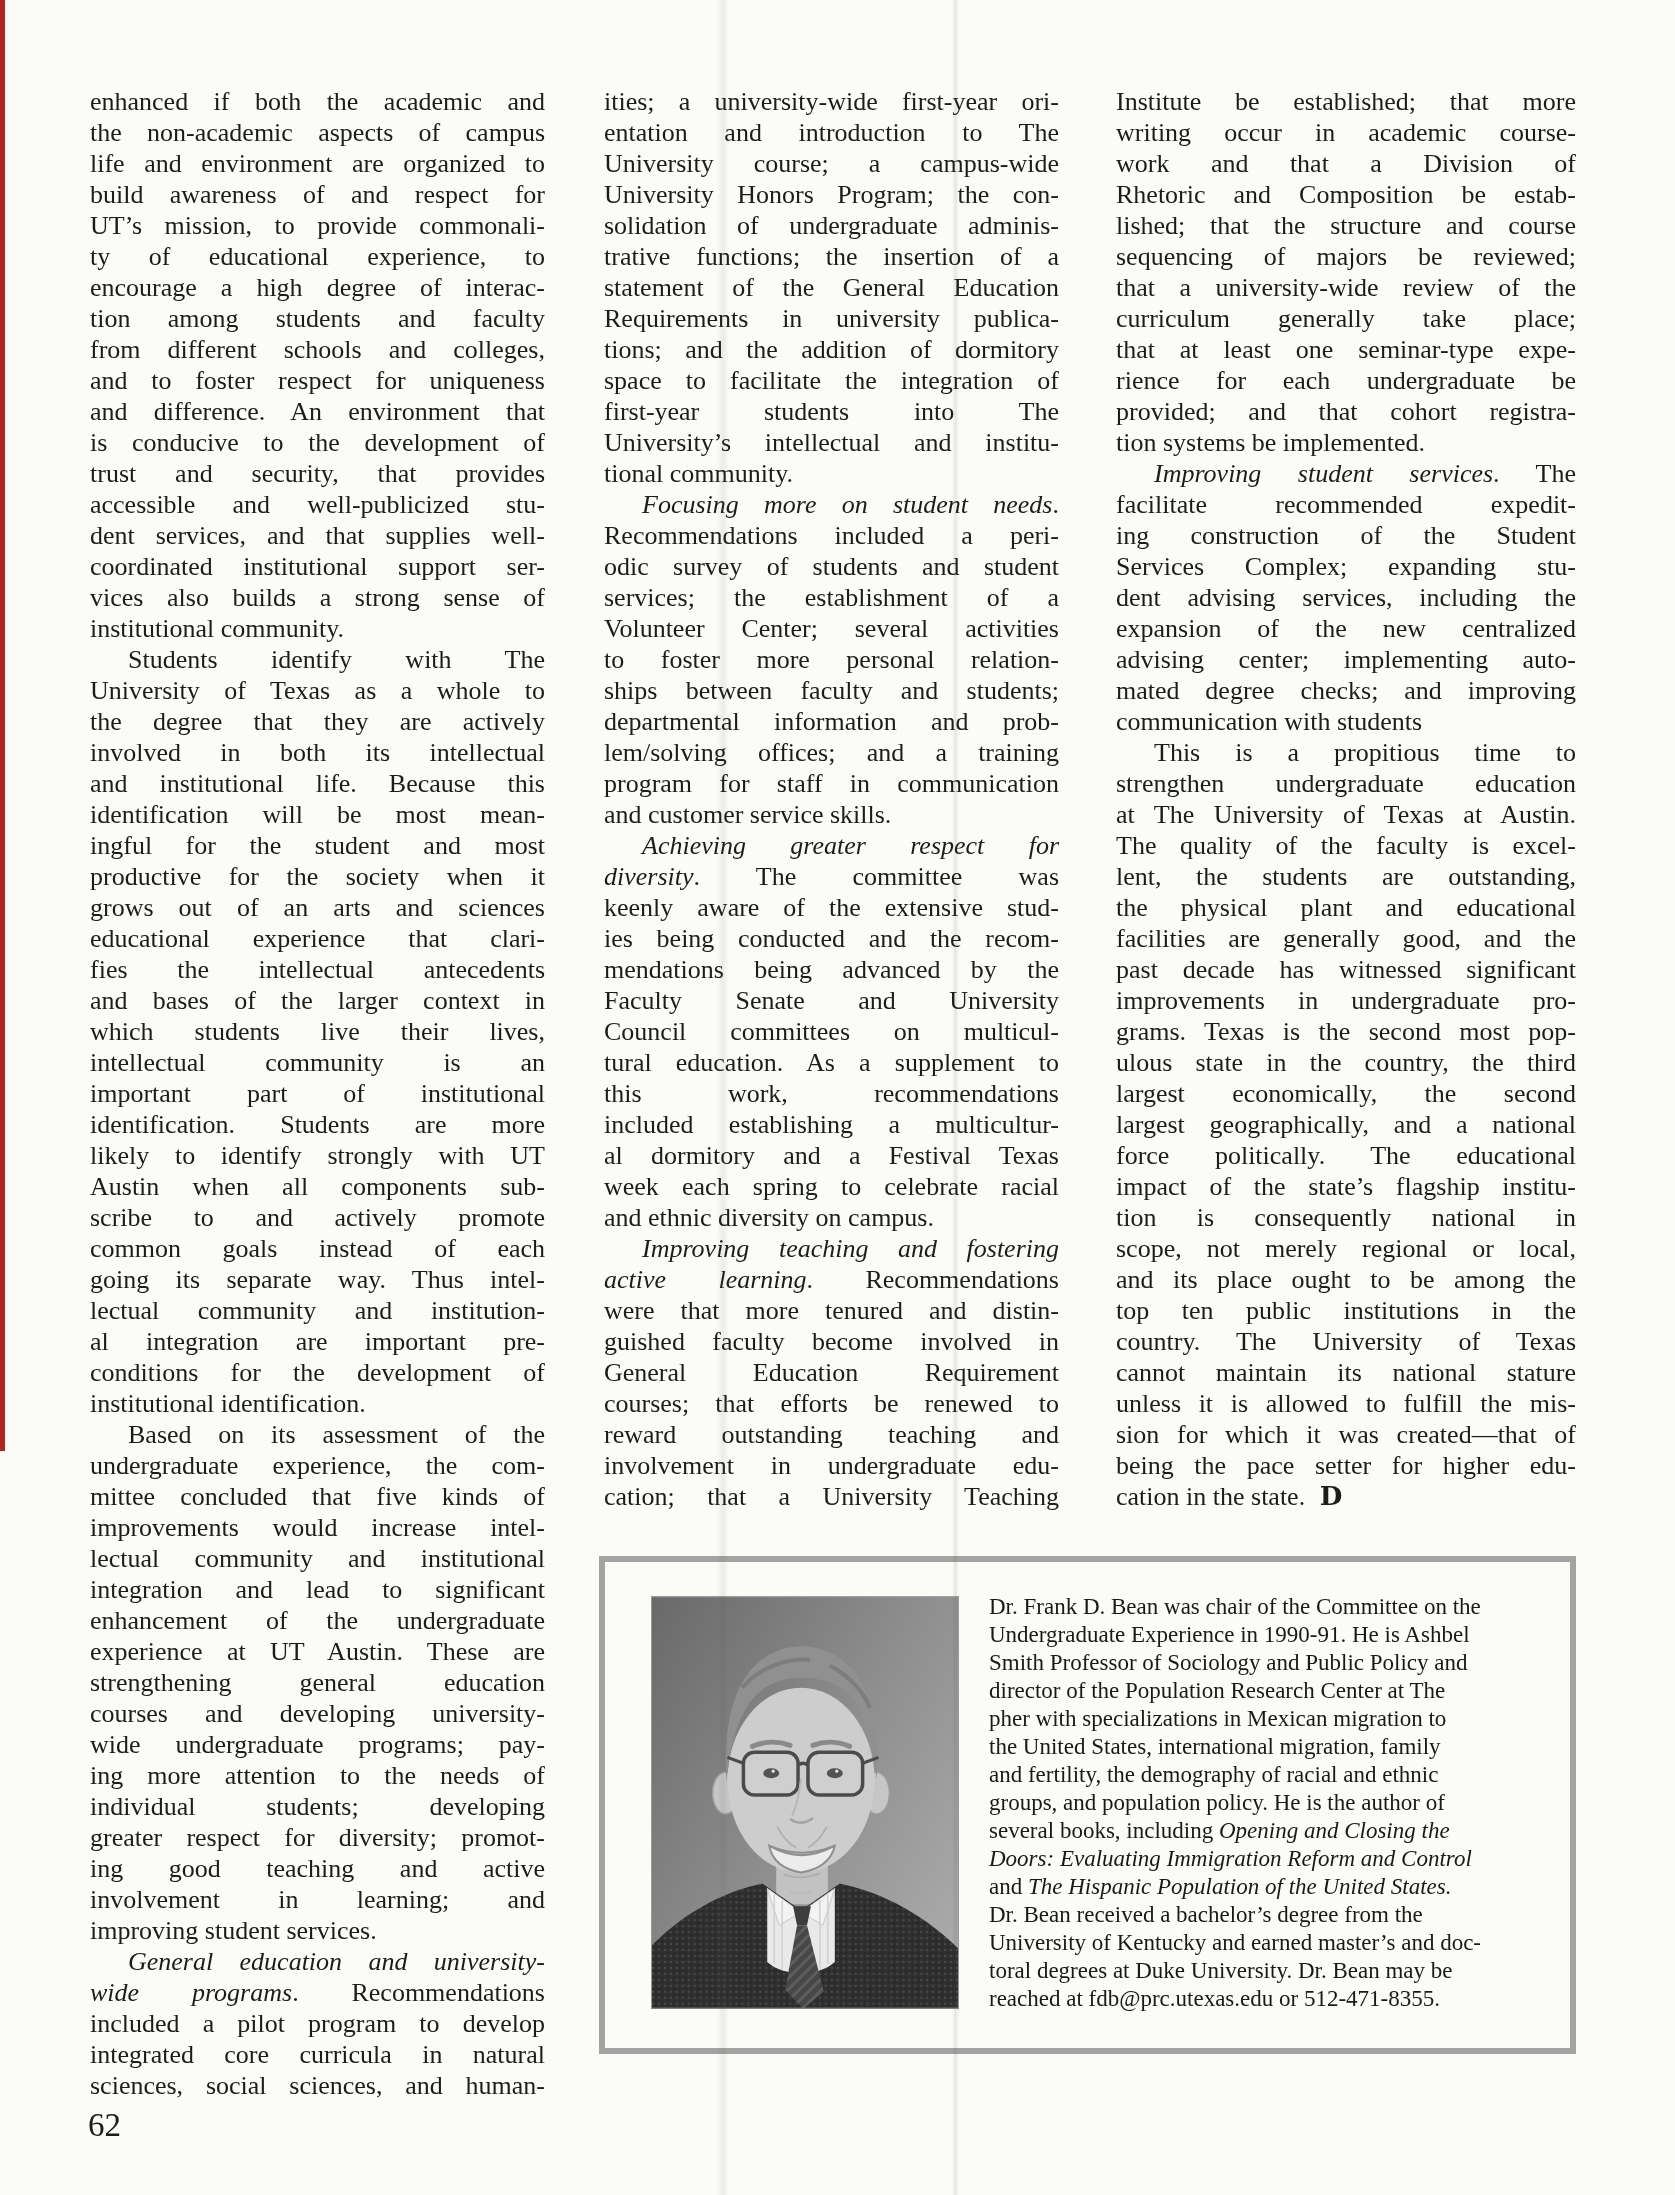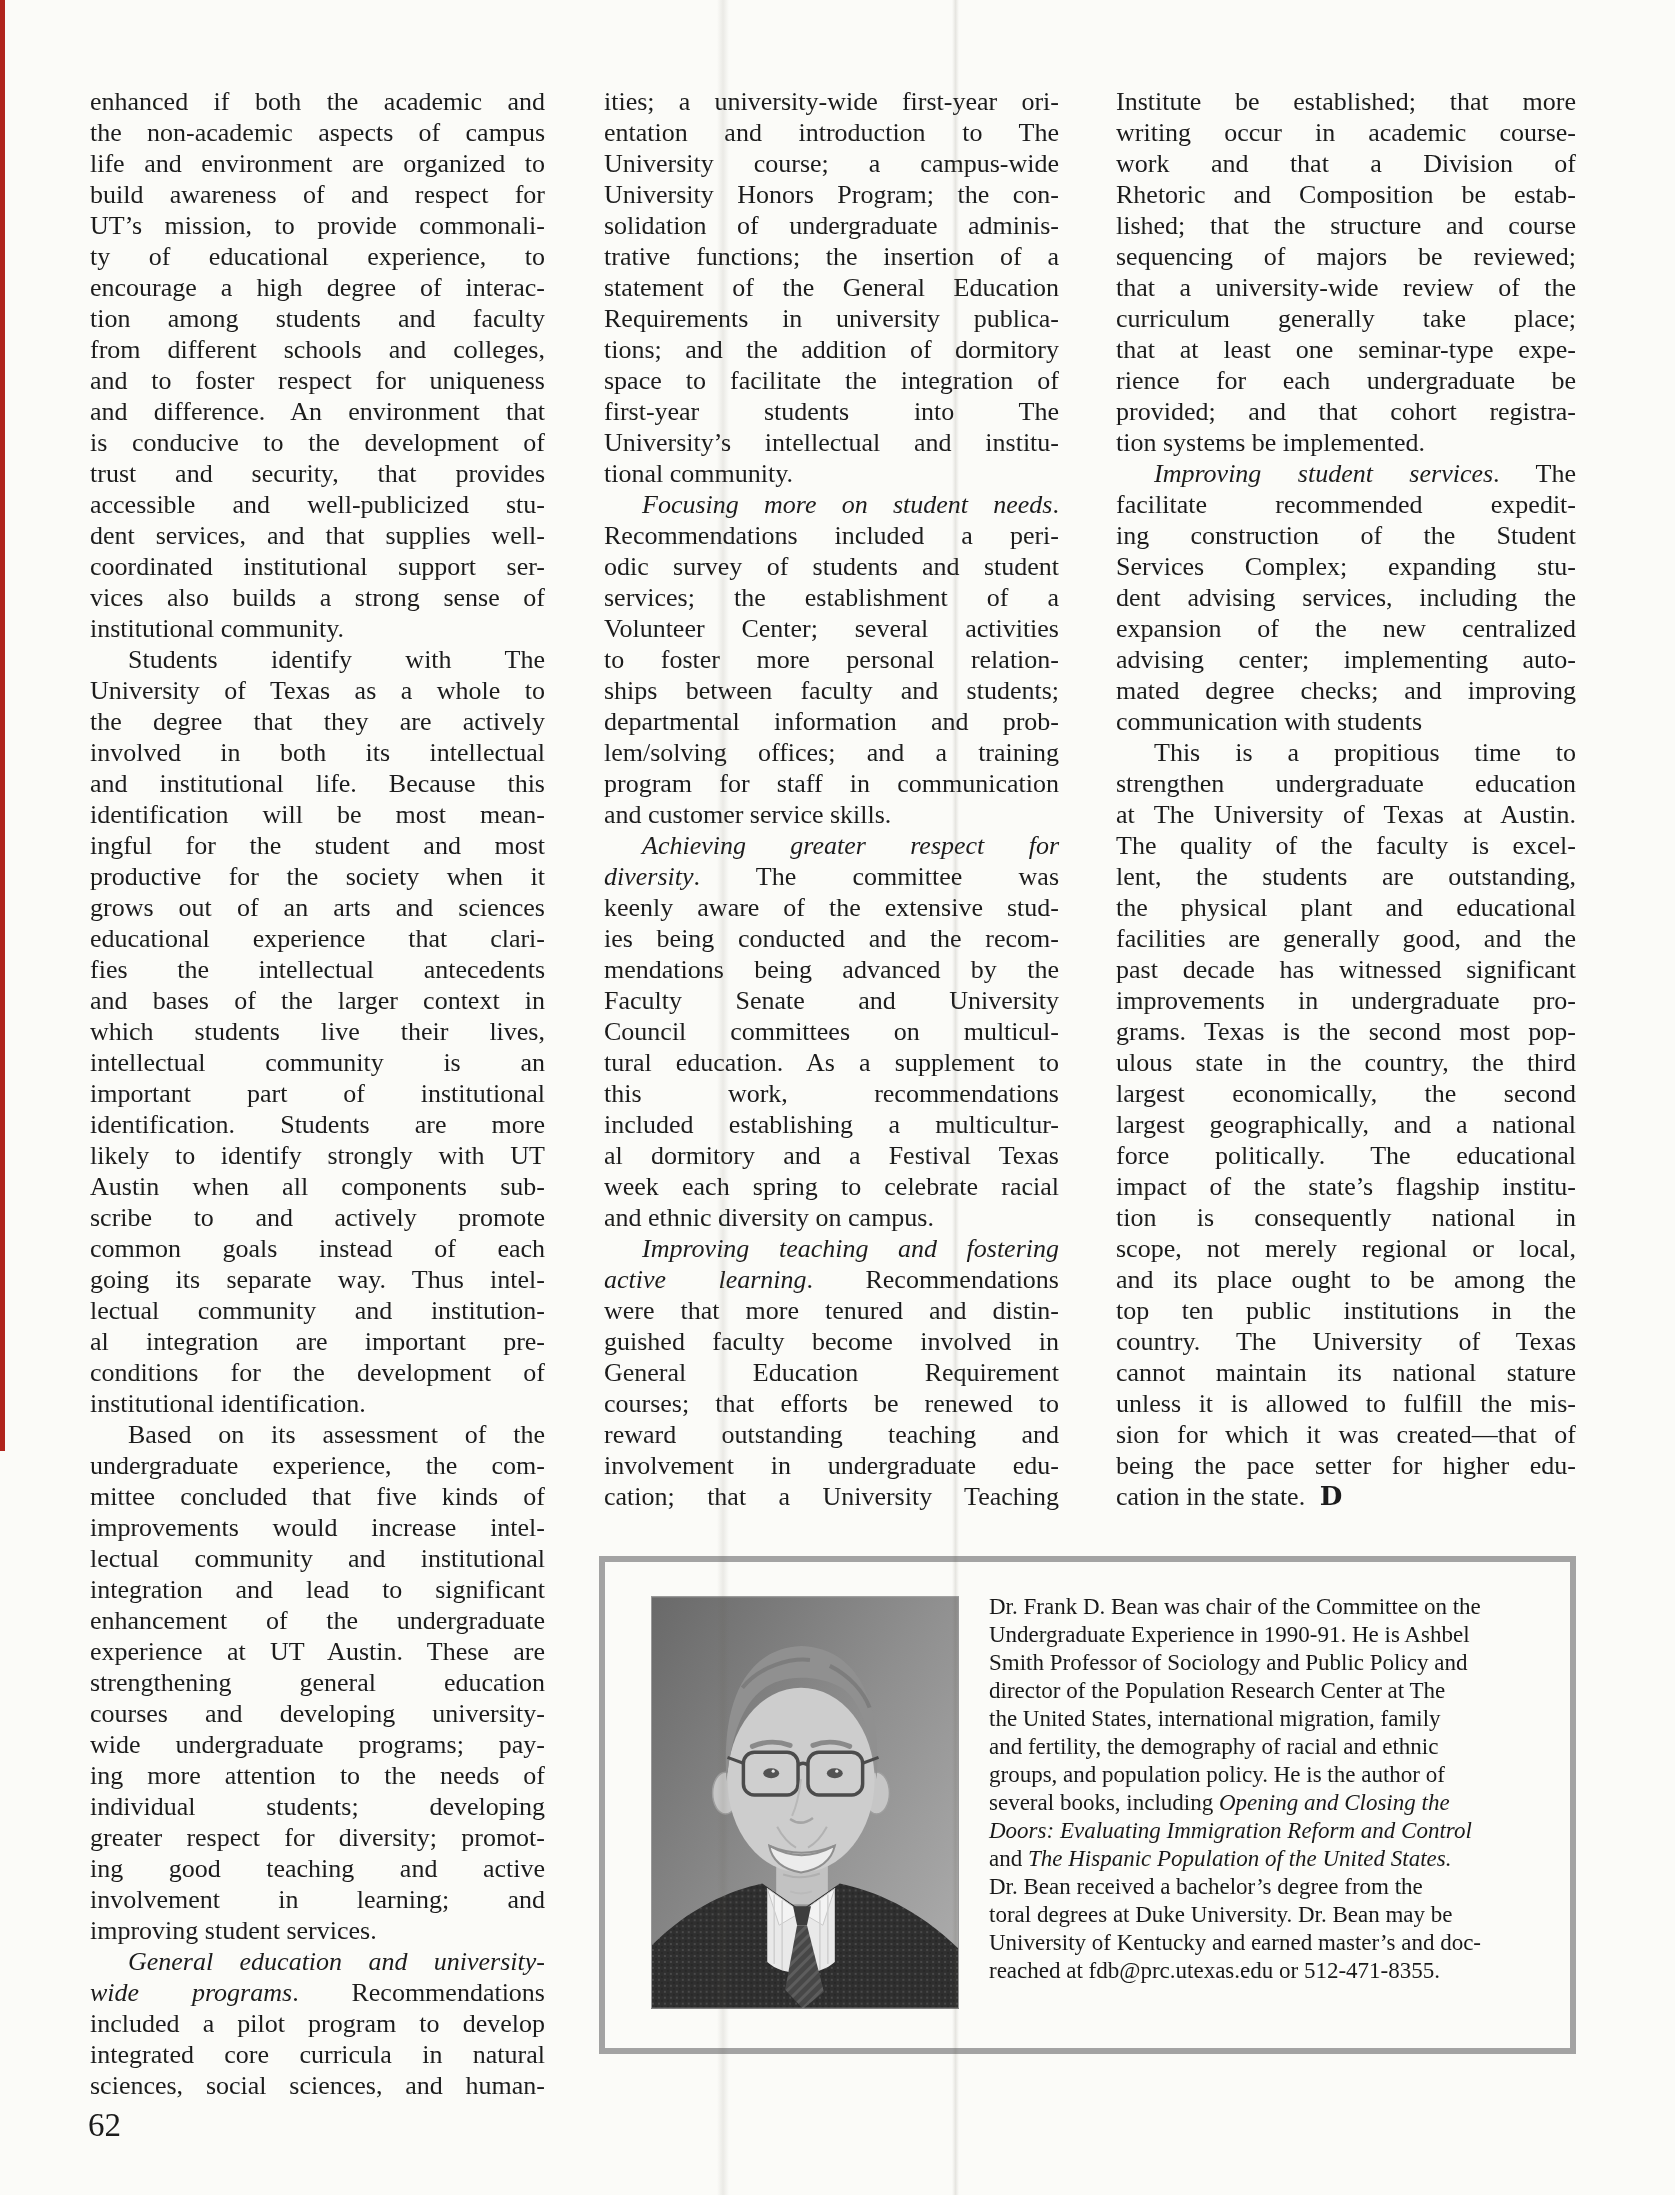--- a/index.html
+++ b/index.html
@@ -274,29 +274,30 @@
       <path d="M143,312 L161,312 L157,331 L147,331 Z" fill="#3d3d3d"></path>
       <path d="M147,331 L157,331 L174,398 L153,415 L135,396 Z" fill="url(#tiep)"></path>
 
       <rect x="0.5" y="0.5" width="309" height="414" fill="none" stroke="#9a9a9a" stroke-width="1"></rect>
     </svg>
     <div class="bio-text" id="bio">
         <div class="line end">Dr. Frank D. Bean was chair of the Committee on the</div>
         <div class="line end">Undergraduate Experience in 1990-91. He is Ashbel</div>
         <div class="line end">Smith Professor of Sociology and Public Policy and</div>
         <div class="line end">director of the Population Research Center at The</div>
+        <div class="line end">pher with specializations in Mexican migration to</div>
         <div class="line end">the United States, international migration, family</div>
         <div class="line end">and fertility, the demography of racial and ethnic</div>
         <div class="line end">groups, and population policy. He is the author of</div>
         <div class="line end">several books, including <em>Opening and Closing the</em></div>
         <div class="line end"><em>Doors: Evaluating Immigration Reform and Control</em></div>
         <div class="line end">and <em>The Hispanic Population of the United States.</em></div>
         <div class="line end">Dr. Bean received a bachelor’s degree from the</div>
+        <div class="line end">University of Kentucky and earned master’s and doc-</div>
         <div class="line end">toral degrees at Duke University. Dr. Bean may be</div>
-        <div class="line end">University of Kentucky and earned master’s and doc-</div>
         <div class="line end">reached at fdb@prc.utexas.edu or 512-471-8355.</div>
       </div>
   </div>
 
   <div class="page-number">62</div>
 
   <div class="fold fold-a"></div>
   <div class="fold fold-b"></div>
 </div>
 

